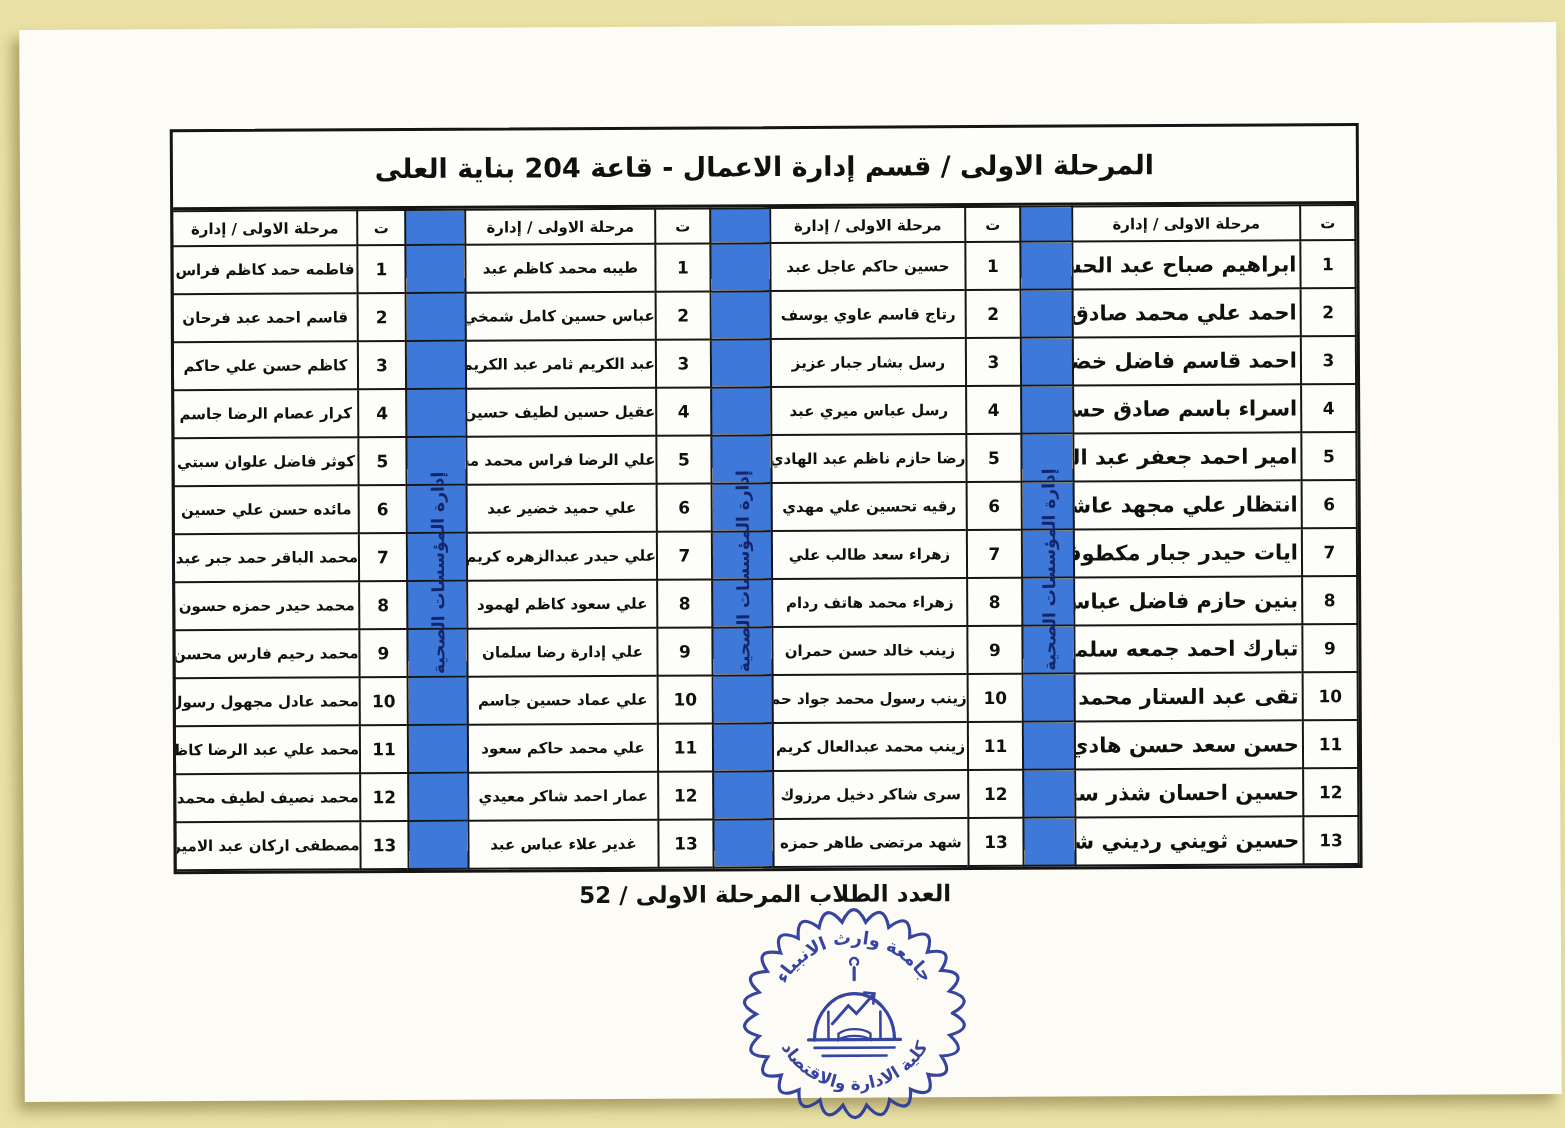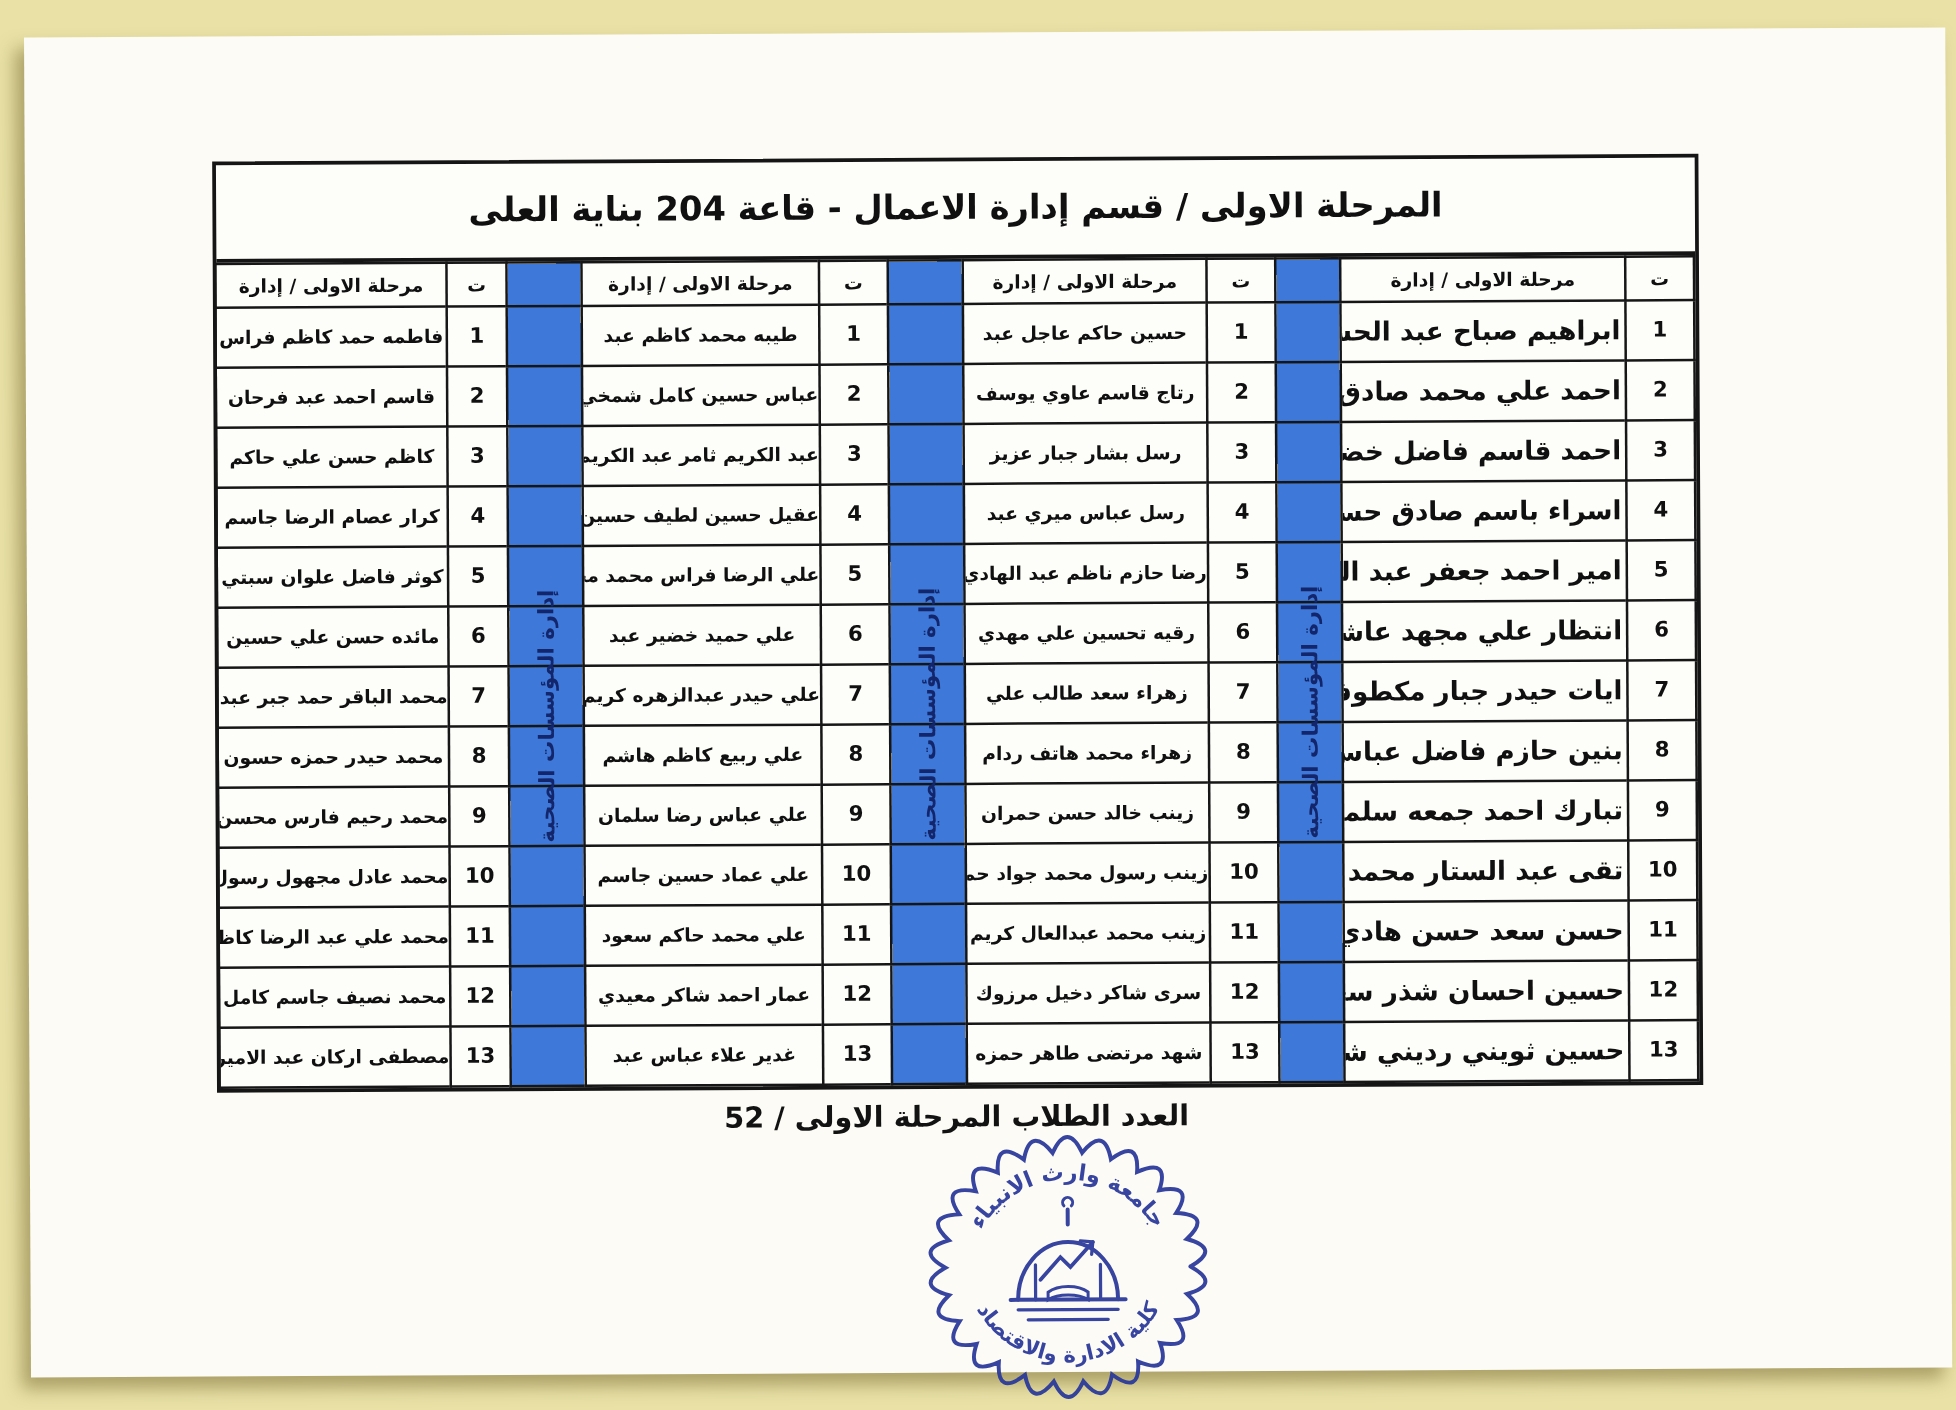--- a/index.html
+++ b/index.html
@@ -210,34 +210,34 @@
               <td class="name g3">محمد الباقر حمد جبر عبد النبي</td>
             </tr>
             <tr class="data">
               <td class="num">8</td>
               <td class="name g0">بنين حازم فاضل عباس</td>
               <td class="bar"></td>
               <td class="num">8</td>
               <td class="name g1">زهراء محمد هاتف ردام</td>
               <td class="bar"></td>
               <td class="num">8</td>
-              <td class="name g2">علي ربيع كاظم هاشم</td>
+              <td class="name g2">علي سعود كاظم لهمود</td>
               <td class="bar"></td>
               <td class="num">8</td>
               <td class="name g3">محمد حيدر حمزه حسون</td>
             </tr>
             <tr class="data">
               <td class="num">9</td>
               <td class="name g0">تبارك احمد جمعه سلمان</td>
               <td class="bar"></td>
               <td class="num">9</td>
               <td class="name g1">زينب خالد حسن حمران</td>
               <td class="bar"></td>
               <td class="num">9</td>
-              <td class="name g2">علي عباس رضا سلمان</td>
+              <td class="name g2">علي إدارة رضا سلمان</td>
               <td class="bar"></td>
               <td class="num">9</td>
               <td class="name g3">محمد رحيم فارس محسن</td>
             </tr>
             <tr class="data">
               <td class="num">10</td>
               <td class="name g0">تقى عبد الستار محمد جاسم</td>
               <td class="bar"></td>
               <td class="num">10</td>
               <td class="name g1">زينب رسول محمد جواد حميد</td>
@@ -265,21 +265,21 @@
               <td class="num">12</td>
               <td class="name g0">حسين احسان شذر سعود</td>
               <td class="bar"></td>
               <td class="num">12</td>
               <td class="name g1">سرى شاكر دخيل مرزوك</td>
               <td class="bar"></td>
               <td class="num">12</td>
               <td class="name g2">عمار احمد شاكر معيدي</td>
               <td class="bar"></td>
               <td class="num">12</td>
-              <td class="name g3">محمد نصيف جاسم كامل</td>
+              <td class="name g3">محمد نصيف لطيف محمد</td>
             </tr>
             <tr class="data">
               <td class="num">13</td>
               <td class="name g0">حسين ثويني رديني شنيار</td>
               <td class="bar"></td>
               <td class="num">13</td>
               <td class="name g1">شهد مرتضى طاهر حمزه</td>
               <td class="bar"></td>
               <td class="num">13</td>
               <td class="name g2">غدير علاء عباس عبد</td>

